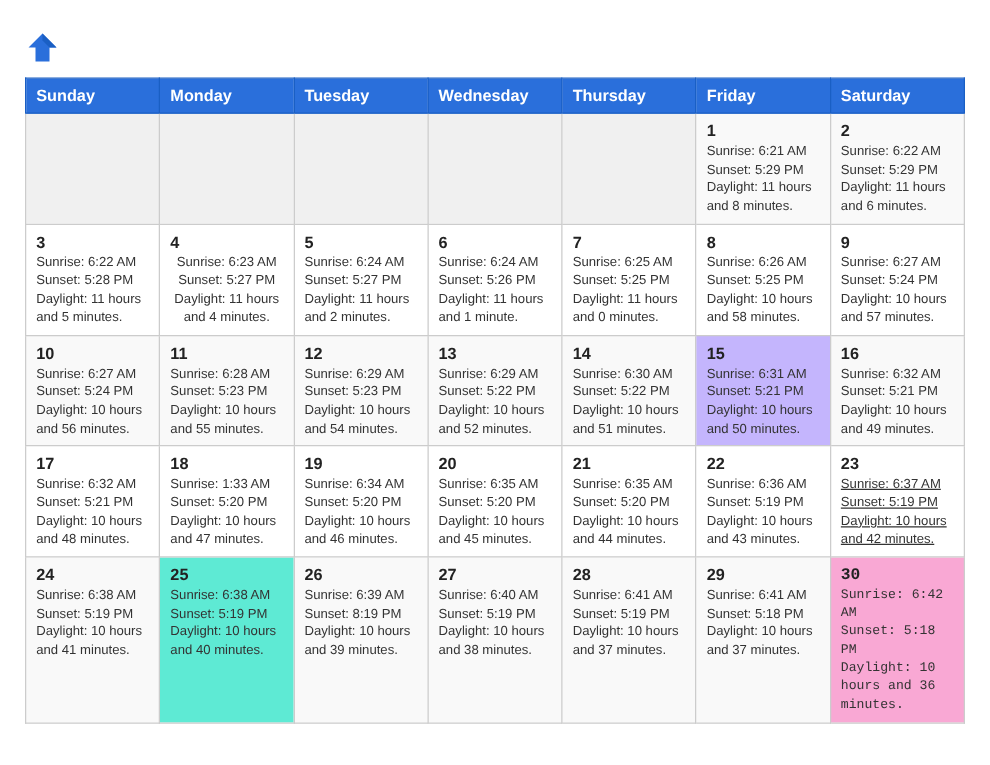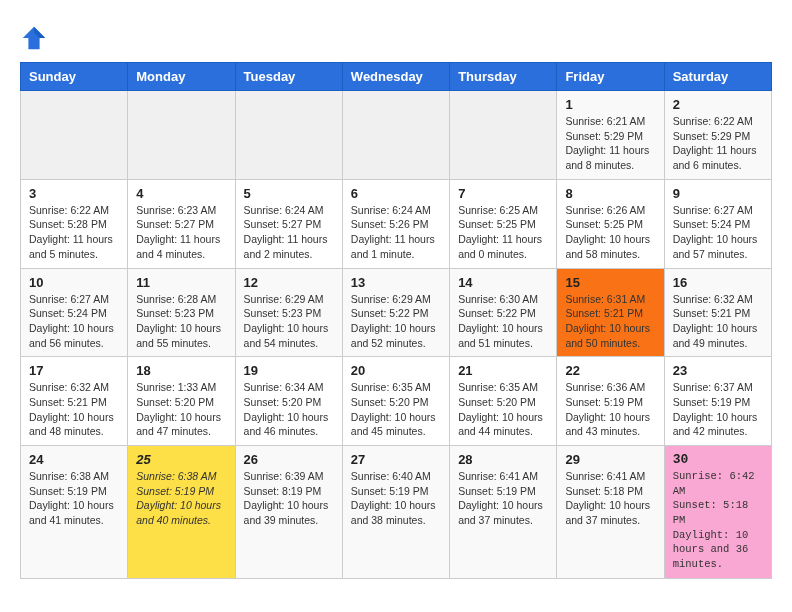--- a/index.html
+++ b/index.html
@@ -145,21 +145,21 @@
       </tr>
       <tr>
         <td style="background: rgb(255, 255, 255);">
           <span class="day-num">3</span>
           <div class="day-info" style="white-space: pre-line;">Sunrise: 6:22 AM
 Sunset: 5:28 PM
 Daylight: 11 hours and 5 minutes.</div>
         </td>
         <td style="background: rgb(255, 255, 255);">
           <span class="day-num">4</span>
-          <div class="day-info" style="white-space: pre-line;">Sunrise: 6:23 AM
+          <div class="day-info" style="white-space: pre-line; text-align: center;">Sunrise: 6:23 AM
 Sunset: 5:27 PM
 Daylight: 11 hours and 4 minutes.</div>
         </td>
         <td style="background: rgb(255, 255, 255);">
           <span class="day-num">5</span>
           <div class="day-info" style="white-space: pre-line;">Sunrise: 6:24 AM
 Sunset: 5:27 PM
 Daylight: 11 hours and 2 minutes.</div>
         </td>
         <td style="background: rgb(255, 255, 255);">
@@ -211,21 +211,21 @@
           <div class="day-info" style="white-space: pre-line;">Sunrise: 6:29 AM
 Sunset: 5:22 PM
 Daylight: 10 hours and 52 minutes.</div>
         </td>
         <td style="background: rgb(249, 249, 249);">
           <span class="day-num">14</span>
           <div class="day-info" style="white-space: pre-line;">Sunrise: 6:30 AM
 Sunset: 5:22 PM
 Daylight: 10 hours and 51 minutes.</div>
         </td>
-        <td style="background: #f97316; margin-top: 48px;">
+        <td style="background: #c4b5fd; margin-top: 48px;">
           <span class="day-num">15</span>
           <div class="day-info" style="white-space: pre-line;">Sunrise: 6:31 AM
 Sunset: 5:21 PM
 Daylight: 10 hours and 50 minutes.</div>
         </td>
         <td style="background: rgb(249, 249, 249);">
           <span class="day-num">16</span>
           <div class="day-info" style="white-space: pre-line;">Sunrise: 6:32 AM
 Sunset: 5:21 PM
 Daylight: 10 hours and 49 minutes.</div>
@@ -263,33 +263,33 @@
 Daylight: 10 hours and 44 minutes.</div>
         </td>
         <td style="background: rgb(255, 255, 255);">
           <span class="day-num">22</span>
           <div class="day-info" style="white-space: pre-line;">Sunrise: 6:36 AM
 Sunset: 5:19 PM
 Daylight: 10 hours and 43 minutes.</div>
         </td>
         <td style="background: rgb(255, 255, 255);">
           <span class="day-num">23</span>
-          <div class="day-info" style="white-space: pre-line;">Sunrise: 6:37 AM
+          <div class="day-info" style="white-space: pre-line; text-decoration: underline;">Sunrise: 6:37 AM
 Sunset: 5:19 PM
 Daylight: 10 hours and 42 minutes.</div>
         </td>
       </tr>
       <tr>
         <td style="background: rgb(249, 249, 249);">
           <span class="day-num">24</span>
           <div class="day-info" style="white-space: pre-line;">Sunrise: 6:38 AM
 Sunset: 5:19 PM
 Daylight: 10 hours and 41 minutes.</div>
         </td>
-        <td style="background: #fde047; font-style: italic;">
+        <td style="background: #5eead4;">
           <span class="day-num">25</span>
           <div class="day-info" style="white-space: pre-line;">Sunrise: 6:38 AM
 Sunset: 5:19 PM
 Daylight: 10 hours and 40 minutes.</div>
         </td>
         <td style="background: rgb(249, 249, 249);">
           <span class="day-num">26</span>
           <div class="day-info" style="white-space: pre-line;">Sunrise: 6:39 AM
 Sunset: 8:19 PM
 Daylight: 10 hours and 39 minutes.</div>

